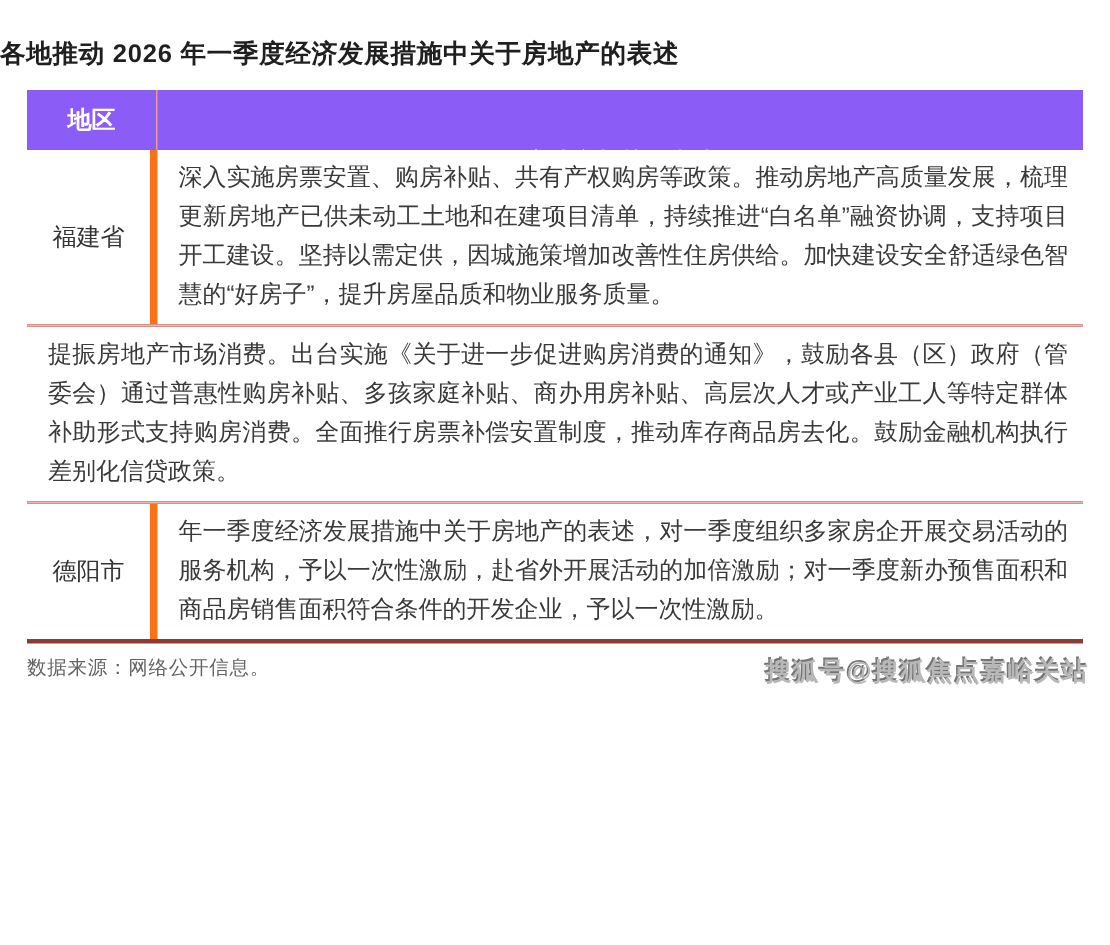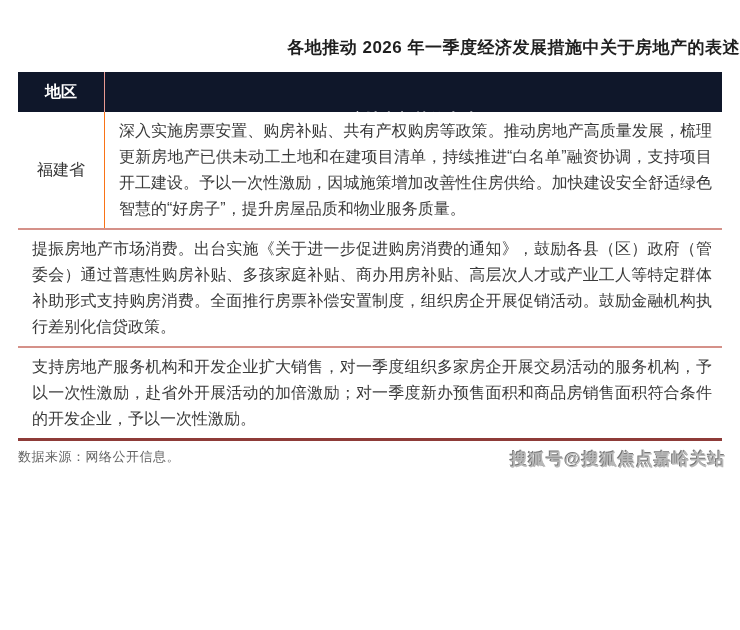--- a/index.html
+++ b/index.html
@@ -5,36 +5,36 @@
   * { box-sizing: border-box; margin: 0; padding: 0; }
   html, body {
     width: 740px; height: 630px;
     background: #ffffff;
     font-family: "Liberation Sans", "DejaVu Sans", sans-serif;
     overflow: hidden;
   }
   .page { width: 740px; height: 630px; position: relative; }
 
   .title {
-    text-align: right;
+    text-align: left;
     font-size: 17px;
     font-weight: bold;
     color: #1f1f1f;
-    padding-top: 36px;
+    padding-top: 24px;
     letter-spacing: 0.5px;
   }
 
   .policy-table {
     margin: 13px 18px 0 18px;
     border-bottom: 3px solid #8e3b38;
   }
 
   .thead {
     display: flex;
-    background: #0f172a;
+    background: #8b5cf6;
     color: #ffffff;
     font-weight: bold;
     font-size: 16px;
     height: 40px;
   }
   .region-col {
     width: 87px;
     flex: none;
     display: flex;
     align-items: center;
@@ -48,21 +48,21 @@
     align-items: center;
     justify-content: center;
     margin-top: 48px;
   }
 
   .trow { display: flex; background: #ffffff; }
   .trow + .trow { border-top: 1px solid #d59189; }
   .trow .region-col {
     font-size: 16px;
     color: #333333;
-    border-right: 1px solid #f97316;
+    border-right: 5px solid #f97316;
   }
   .trow .content-col {
     font-size: 16px;
     line-height: 26px;
     color: #3a3a3a;
     padding: 6px 10px 6px 14px;
     text-align: justify;
     display: block;
   }
 
@@ -94,35 +94,36 @@
 
   <div class="policy-table">
 
     <div class="thead">
       <div class="region-col">地区</div>
       <div class="content-col">房地产相关的表述</div>
     </div>
 
     <div class="trow">
       <div class="region-col">福建省</div>
-      <div class="content-col">深入实施房票安置、购房补贴、共有产权购房等政策。推动房地产高质量发展，梳理更新房地产已供未动工土地和在建项目清单，持续推进“白名单”融资协调，支持项目开工建设。予以一次性激励，因城施策增加改善性住房供给。加快建设安全舒适绿色智慧的“好房子”，提升房屋品质和物业服务质量。</div>
+      <div class="content-col">深入实施房票安置、购房补贴、共有产权购房等政策。推动房地产高质量发展，梳理更新房地产已供未动工土地和在建项目清单，持续推进“白名单”融资协调，支持项目开工建设。坚持以需定供，因城施策增加改善性住房供给。加快建设安全舒适绿色智慧的“好房子”，提升房屋品质和物业服务质量。</div>
     </div>
 
     <div class="trow">
     </div>
 
     <div class="trow">
-      <div class="content-col">提振房地产市场消费。出台实施《关于进一步促进购房消费的通知》，鼓励各县（区）政府（管委会）通过普惠性购房补贴、多孩家庭补贴、商办用房补贴、高层次人才或产业工人等特定群体补助形式支持购房消费。全面推行房票补偿安置制度，组织房企开展促销活动。鼓励金融机构执行差别化信贷政策。</div>
+      <div class="content-col">提振房地产市场消费。出台实施《关于进一步促进购房消费的通知》，鼓励各县（区）政府（管委会）通过普惠性购房补贴、多孩家庭补贴、商办用房补贴、高层次人才或产业工人等特定群体补助形式支持购房消费。全面推行房票补偿安置制度，推动库存商品房去化。鼓励金融机构执行差别化信贷政策。</div>
     </div>
 
     <div class="trow">
     </div>
 
     <div class="trow">
-      <div class="content-col">支持房地产服务机构和开发企业扩大销售，对一季度组织多家房企开展交易活动的服务机构，予以一次性激励，赴省外开展活动的加倍激励；对一季度新办预售面积和商品房销售面积符合条件的开发企业，予以一次性激励。</div>
+      <div class="region-col">德阳市</div>
+      <div class="content-col">年一季度经济发展措施中关于房地产的表述，对一季度组织多家房企开展交易活动的服务机构，予以一次性激励，赴省外开展活动的加倍激励；对一季度新办预售面积和商品房销售面积符合条件的开发企业，予以一次性激励。</div>
     </div>
 
   </div>
 
   <div class="footer">
     <div class="source">数据来源：网络公开信息。</div>
     <div class="watermark">搜狐号@搜狐焦点嘉峪关站</div>
   </div>
 
 </div>

